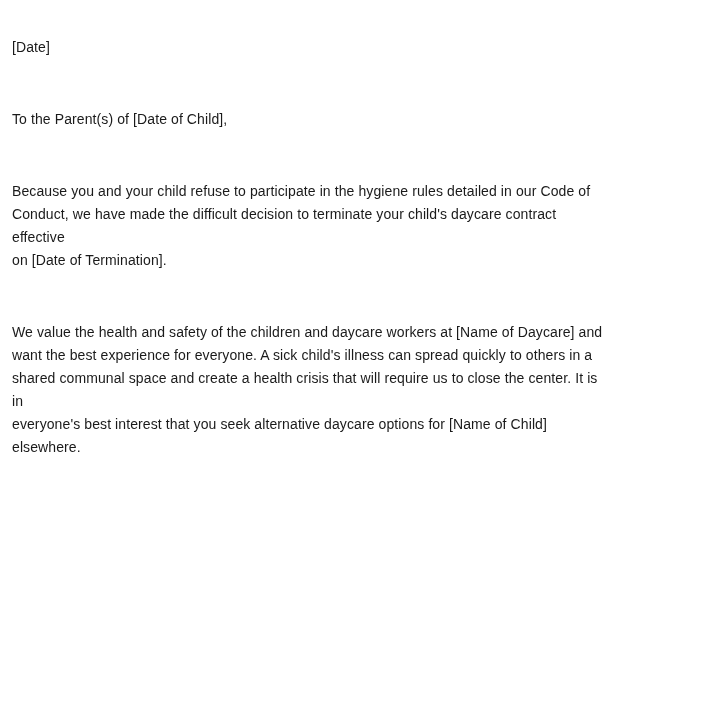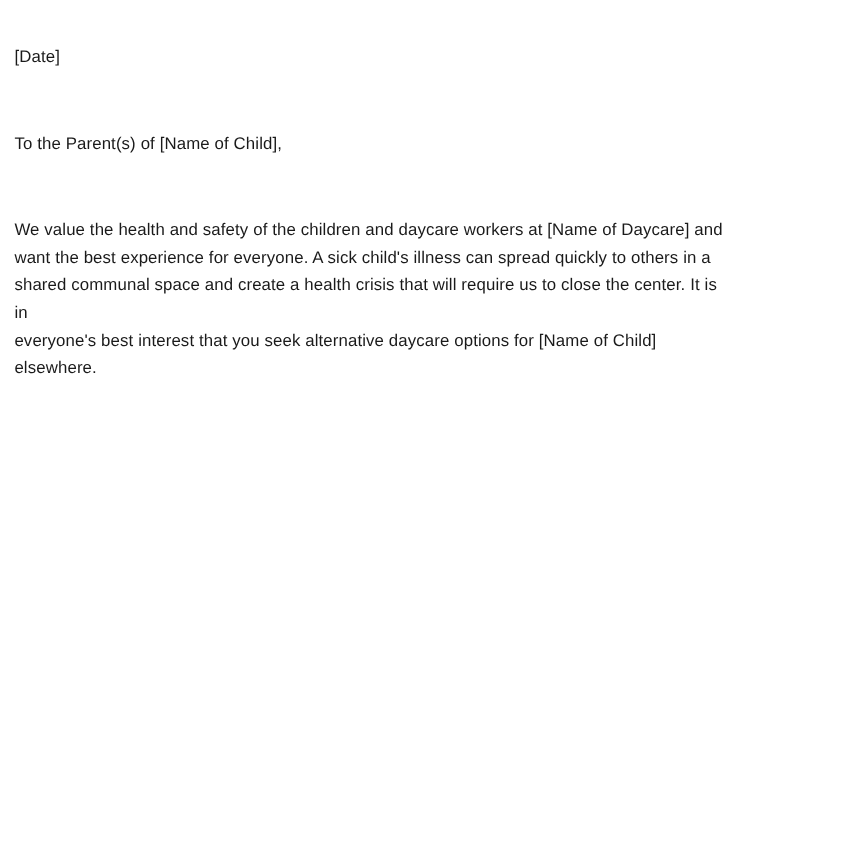--- a/index.html
+++ b/index.html
@@ -31,23 +31,26 @@
   .para:last-child {
     margin-bottom: 0;
   }
 </style>
 </head>
 <body>
 
 <div class="page">
   <p class="line">[Date]</p>
 
-  <p class="line">To the Parent(s) of [Name of Child],</p>
+  <p class="line">To the Parent(s) of [Date of Child],</p>
 
 
+  <p class="para">Because you and your child refuse to participate in the hygiene rules detailed in our Code of
+Conduct, we have made the difficult decision to terminate your child's daycare contract effective
+on [Date of Termination].</p>
 
   <p class="para">We value the health and safety of the children and daycare workers at [Name of Daycare] and
 want the best experience for everyone. A sick child's illness can spread quickly to others in a
 shared communal space and create a health crisis that will require us to close the center. It is in
 everyone's best interest that you seek alternative daycare options for [Name of Child] elsewhere.</p>
 
 
 </div>
 
 </body></html>

